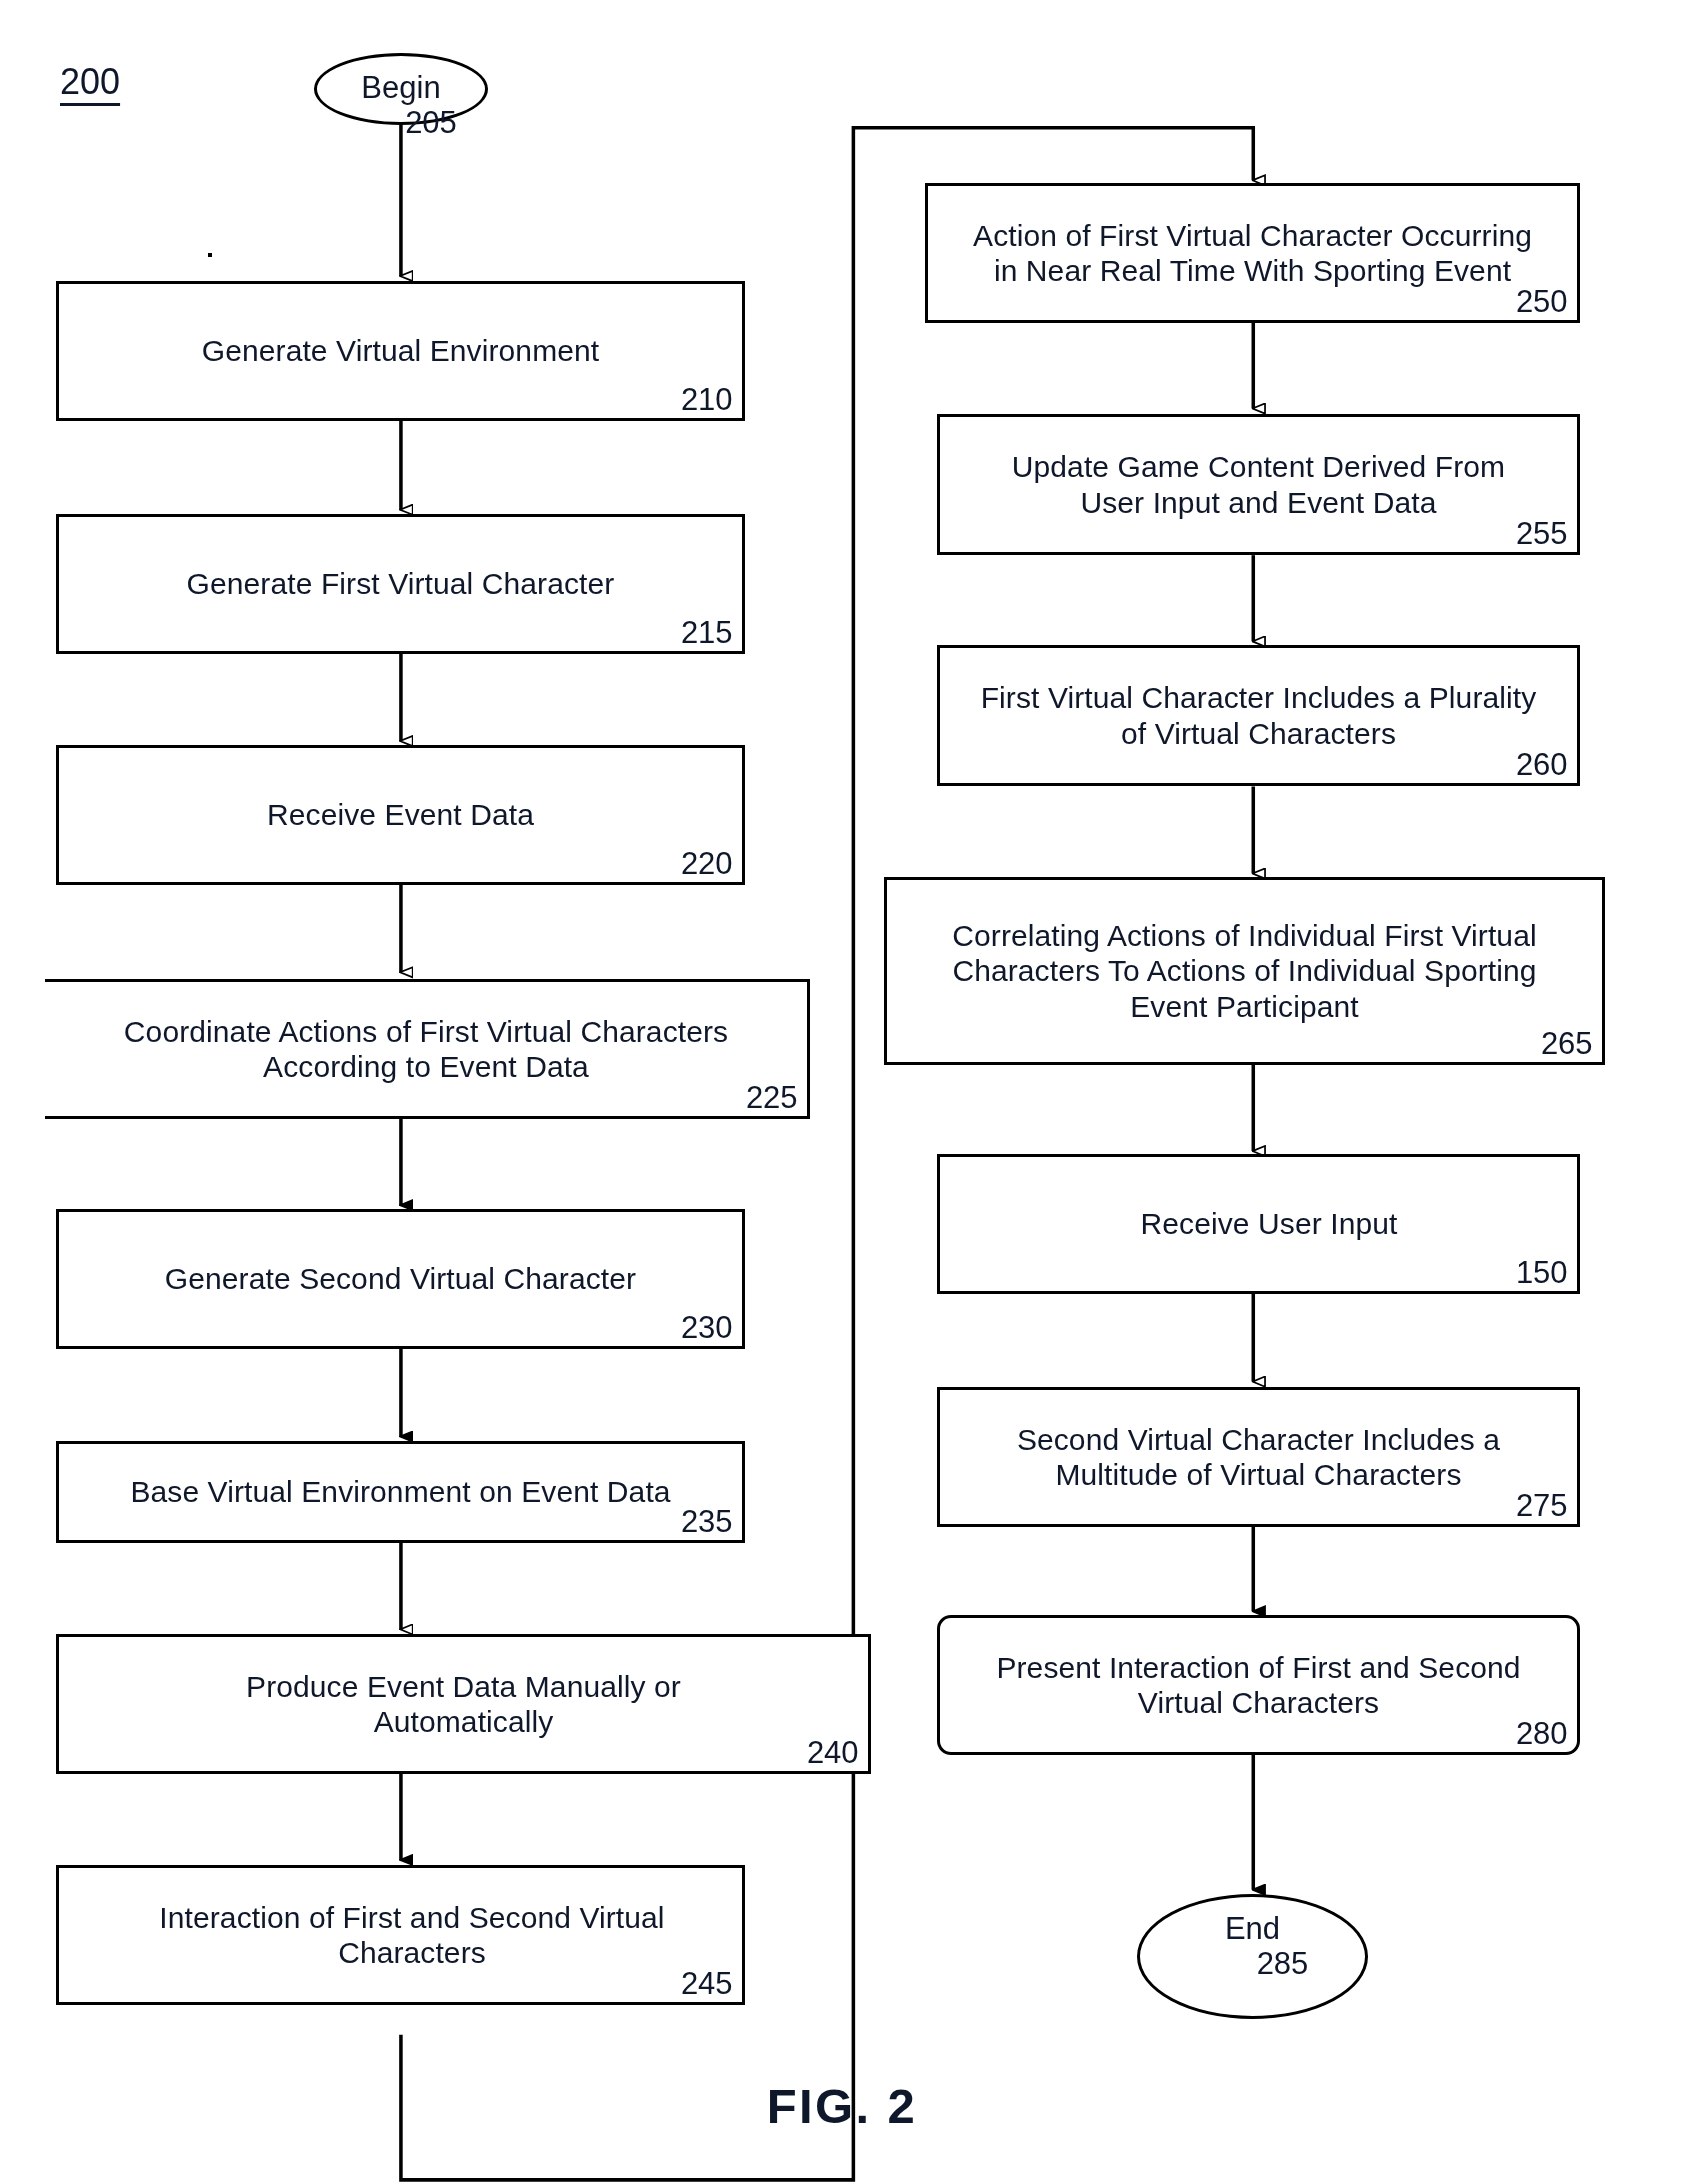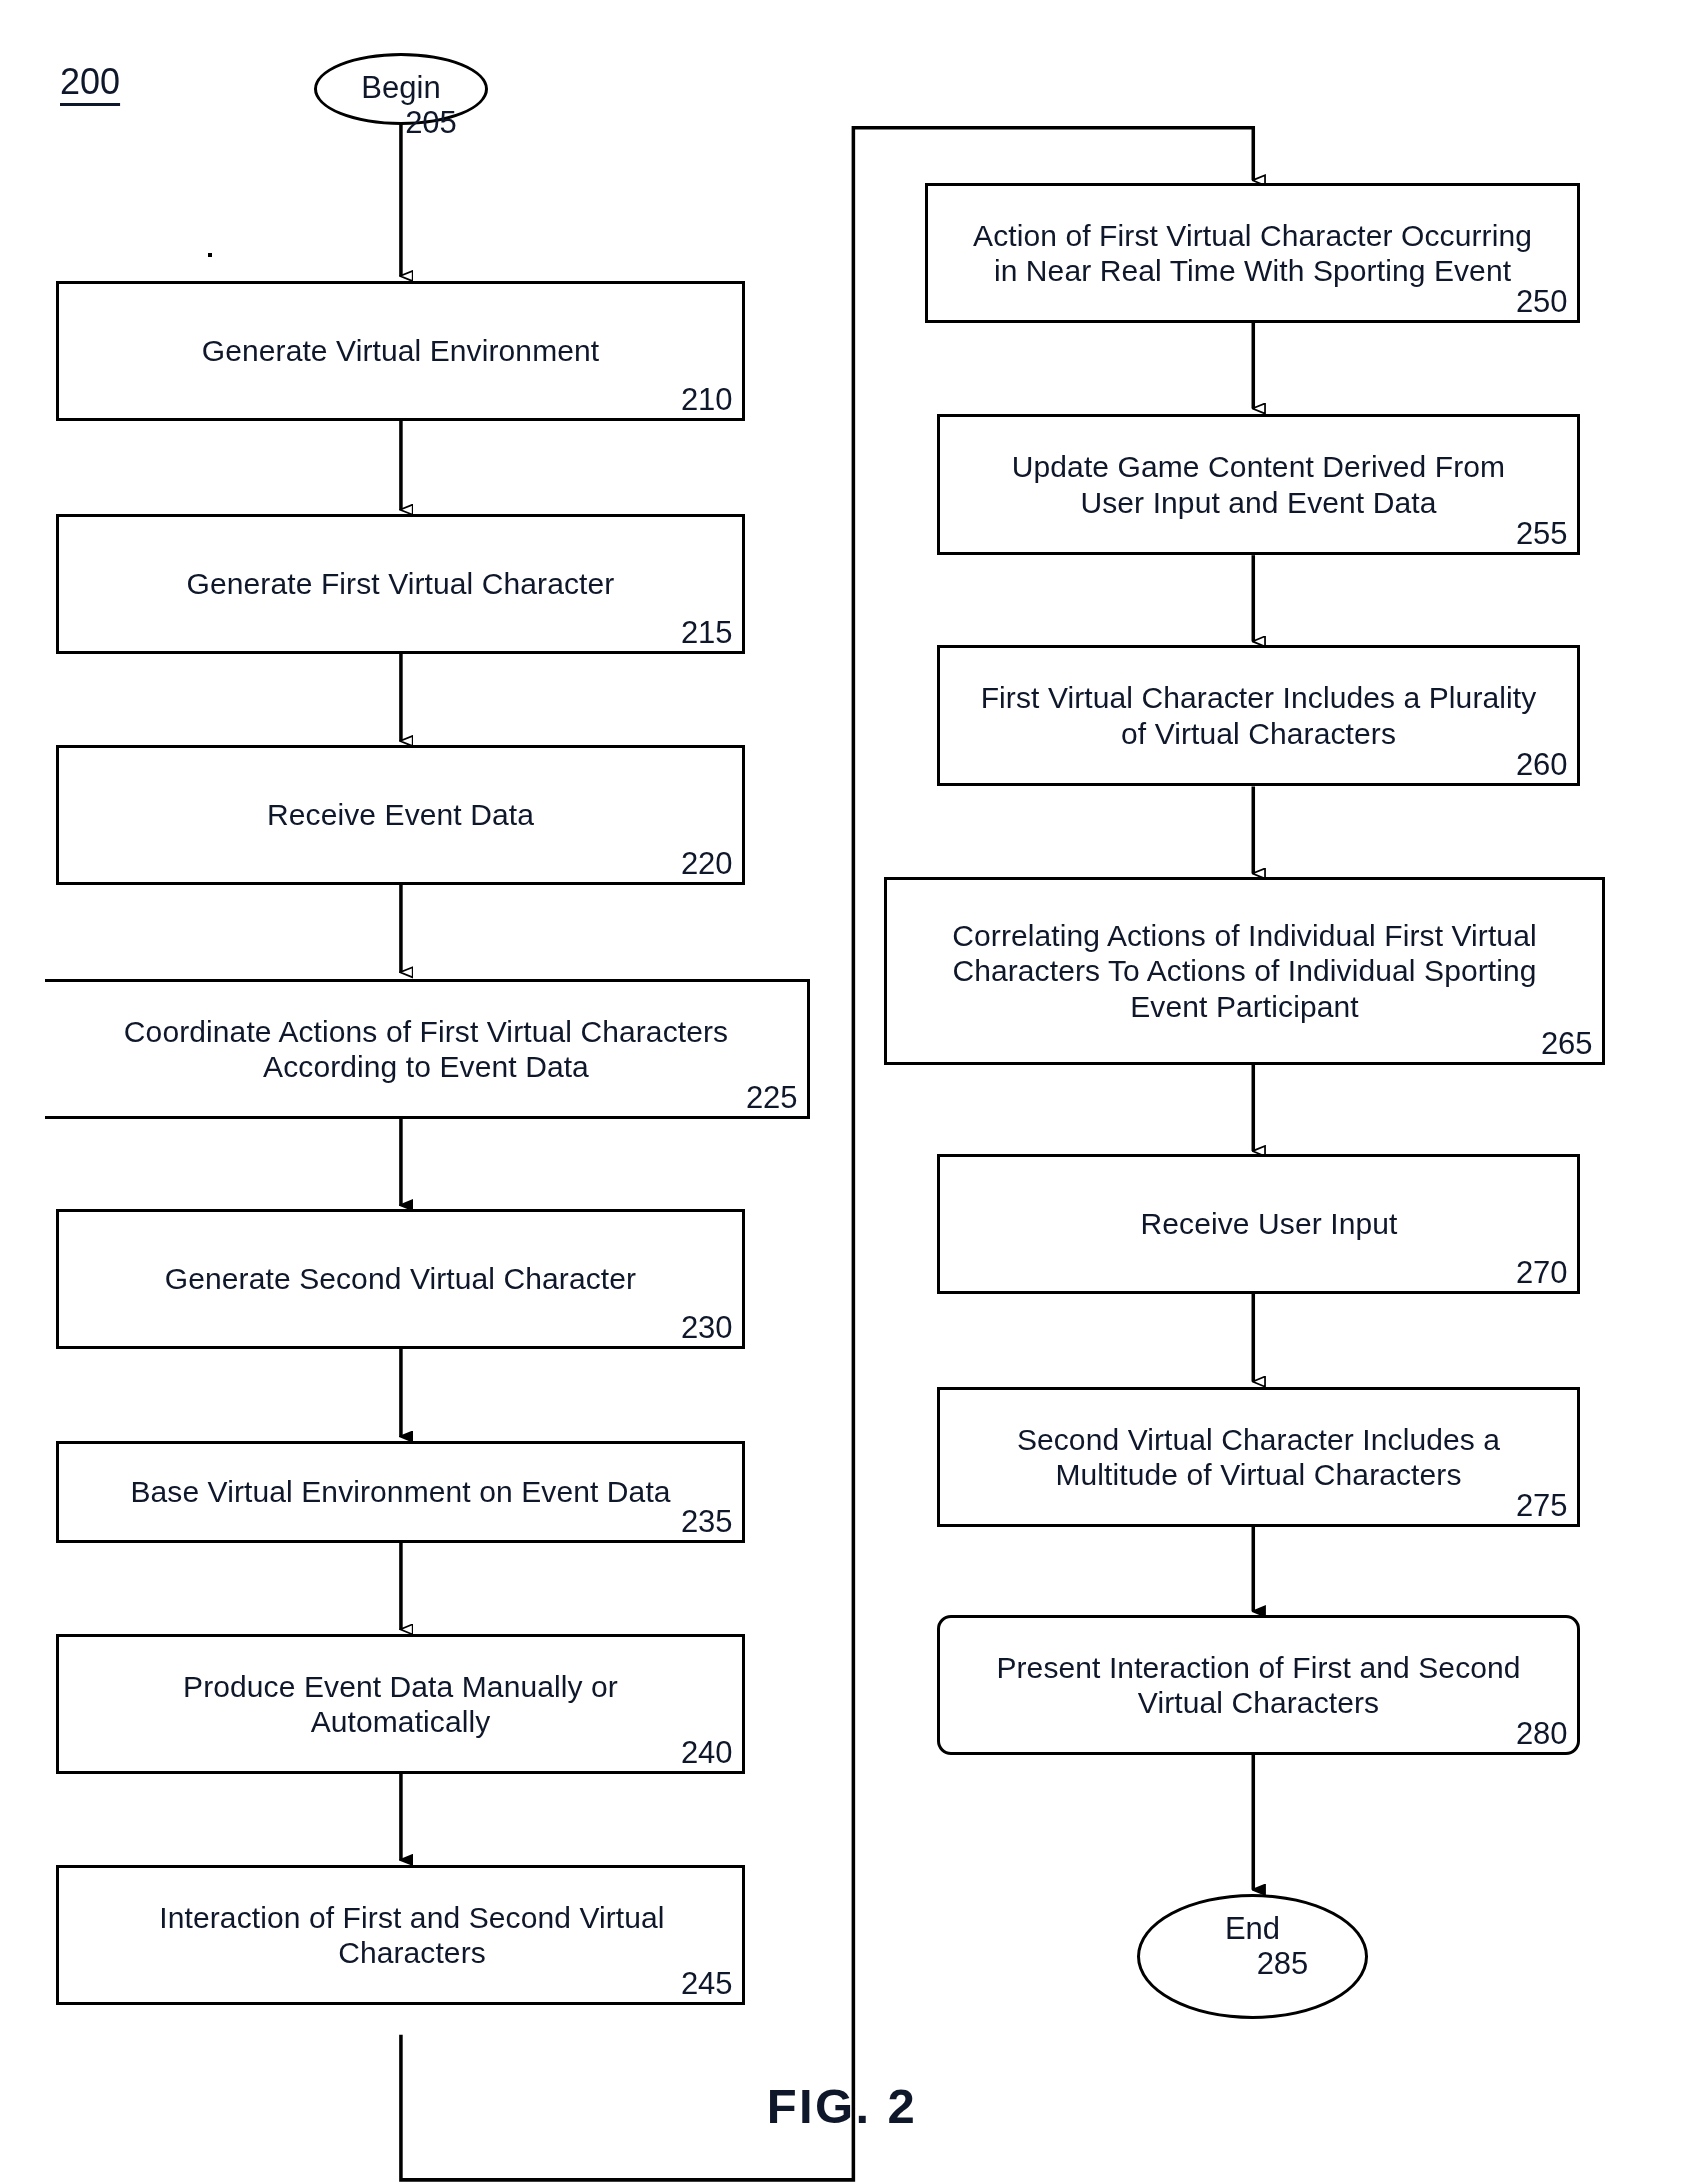--- a/index.html
+++ b/index.html
@@ -196,21 +196,21 @@
   <div class="node" style="left:56px; top:1209px; width:689px; height:140px;">
     <div class="label">Generate Second Virtual Character</div>
     <div class="ref">230</div>
   </div>
 
   <div class="node" style="left:56px; top:1441px; width:689px; height:102px;">
     <div class="label">Base Virtual Environment on Event Data</div>
     <div class="ref">235</div>
   </div>
 
-  <div class="node" style="left:56px; top:1634px; width:689px; height:140px;">
+  <div class="node" style="left:56px; top:1634px; width:815px; height:140px;">
     <div class="label">Produce Event Data Manually or
 Automatically</div>
     <div class="ref">240</div>
   </div>
 
   <div class="node" style="left:56px; top:1865px; width:689px; height:140px;padding-left:23px;">
     <div class="label">Interaction of First and Second Virtual
 Characters</div>
     <div class="ref">245</div>
   </div>
@@ -235,21 +235,21 @@
 
   <div class="node" style="left:878px; top:877px; width:721px; height:188px;margin-left:6px;">
     <div class="label">Correlating Actions of Individual First Virtual
 Characters To Actions of Individual Sporting
 Event Participant</div>
     <div class="ref">265</div>
   </div>
 
   <div class="node" style="left:937px; top:1154px; width:643px; height:140px;padding-left:21px;">
     <div class="label">Receive User Input</div>
-    <div class="ref">270</div>
+    <div class="ref">150</div>
   </div>
 
   <div class="node" style="left:937px; top:1387px; width:643px; height:140px;">
     <div class="label">Second Virtual Character Includes a
 Multitude of Virtual Characters</div>
     <div class="ref">275</div>
   </div>
 
   <div class="node" style="left:937px; top:1615px; width:643px; height:140px;border-radius:14px;">
     <div class="label">Present Interaction of First and Second

